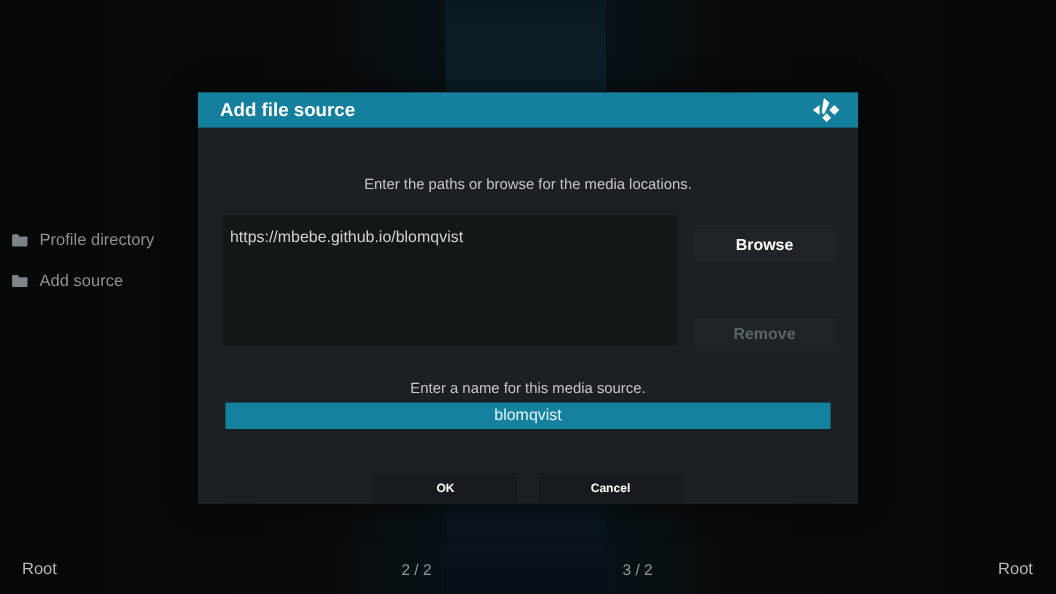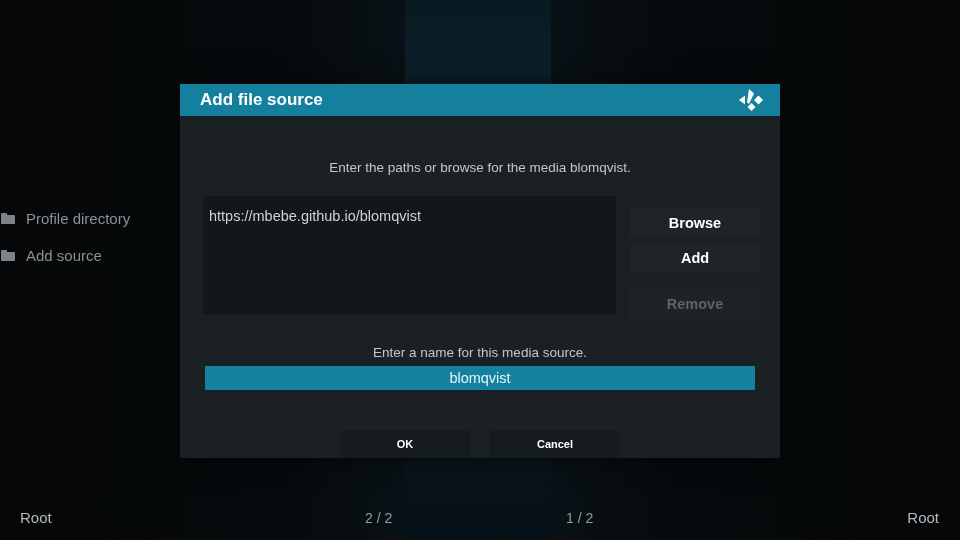--- a/index.html
+++ b/index.html
@@ -48,21 +48,21 @@
     letter-spacing:.5px;
   }
 
   
   .sidebar {
     position:absolute; left:0; top:200px; width:180px;
     z-index:4;
   }
   .side-item {
     display:flex; align-items:center;
-    height:37px; padding-left:1px;
+    height:37px; padding-left:11px;
     color:#8b9194; font-size:15px;
   }
   .folder-icon {
     width:14px; height:11px; margin-right:11px;
     position:relative; flex:0 0 auto;
   }
   .folder-icon:before {
     content:""; position:absolute; left:0; top:2px;
     width:14px; height:9px; background:#7d8488; border-radius:1px;
   }
@@ -180,40 +180,39 @@
           <polygon points="1,13 7,8.5 7,17.5" fill="#ffffff"></polygon>
           <polygon points="11,2 16,6.5 11,17 9,15.2" fill="#ffffff"></polygon>
           <polygon points="20.5,8.5 25,13 20.5,17.5 16,13" fill="#ffffff"></polygon>
           <polygon points="13.5,16 17.5,20 13.5,24 9.5,20" fill="#ffffff"></polygon>
         </svg>
       </span>
     </div>
 
     <div class="dlg-body">
 
-      <div class="hint hint-paths">Enter the paths or browse for the media blomqvist.</div>
+      <div class="hint hint-paths">Enter the paths or browse for the media locations.</div>
 
       <div class="path-box">
         <div class="path-text">https://mbebe.github.io/blomqvist</div>
       </div>
 
       <div class="side-btn b1">Browse</div>
-      <div class="side-btn b2">Add</div>
       <div class="side-btn b3">Remove</div>
 
       <div class="hint hint-name">Enter a name for this media source.</div>
 
       <div class="name-field">blomqvist</div>
 
       <div class="action-btn ok">OK</div>
       <div class="action-btn cancel">Cancel</div>
 
     </div>
   </div>
 
   <div class="statusbar">
     <span class="sb-left">Root</span>
     <span class="sb-count1">2 / 2</span>
-    <span class="sb-count2">1 / 2</span>
+    <span class="sb-count2">3 / 2</span>
     <span class="sb-right">Root</span>
   </div>
 
 </div>
 
 </body></html>

